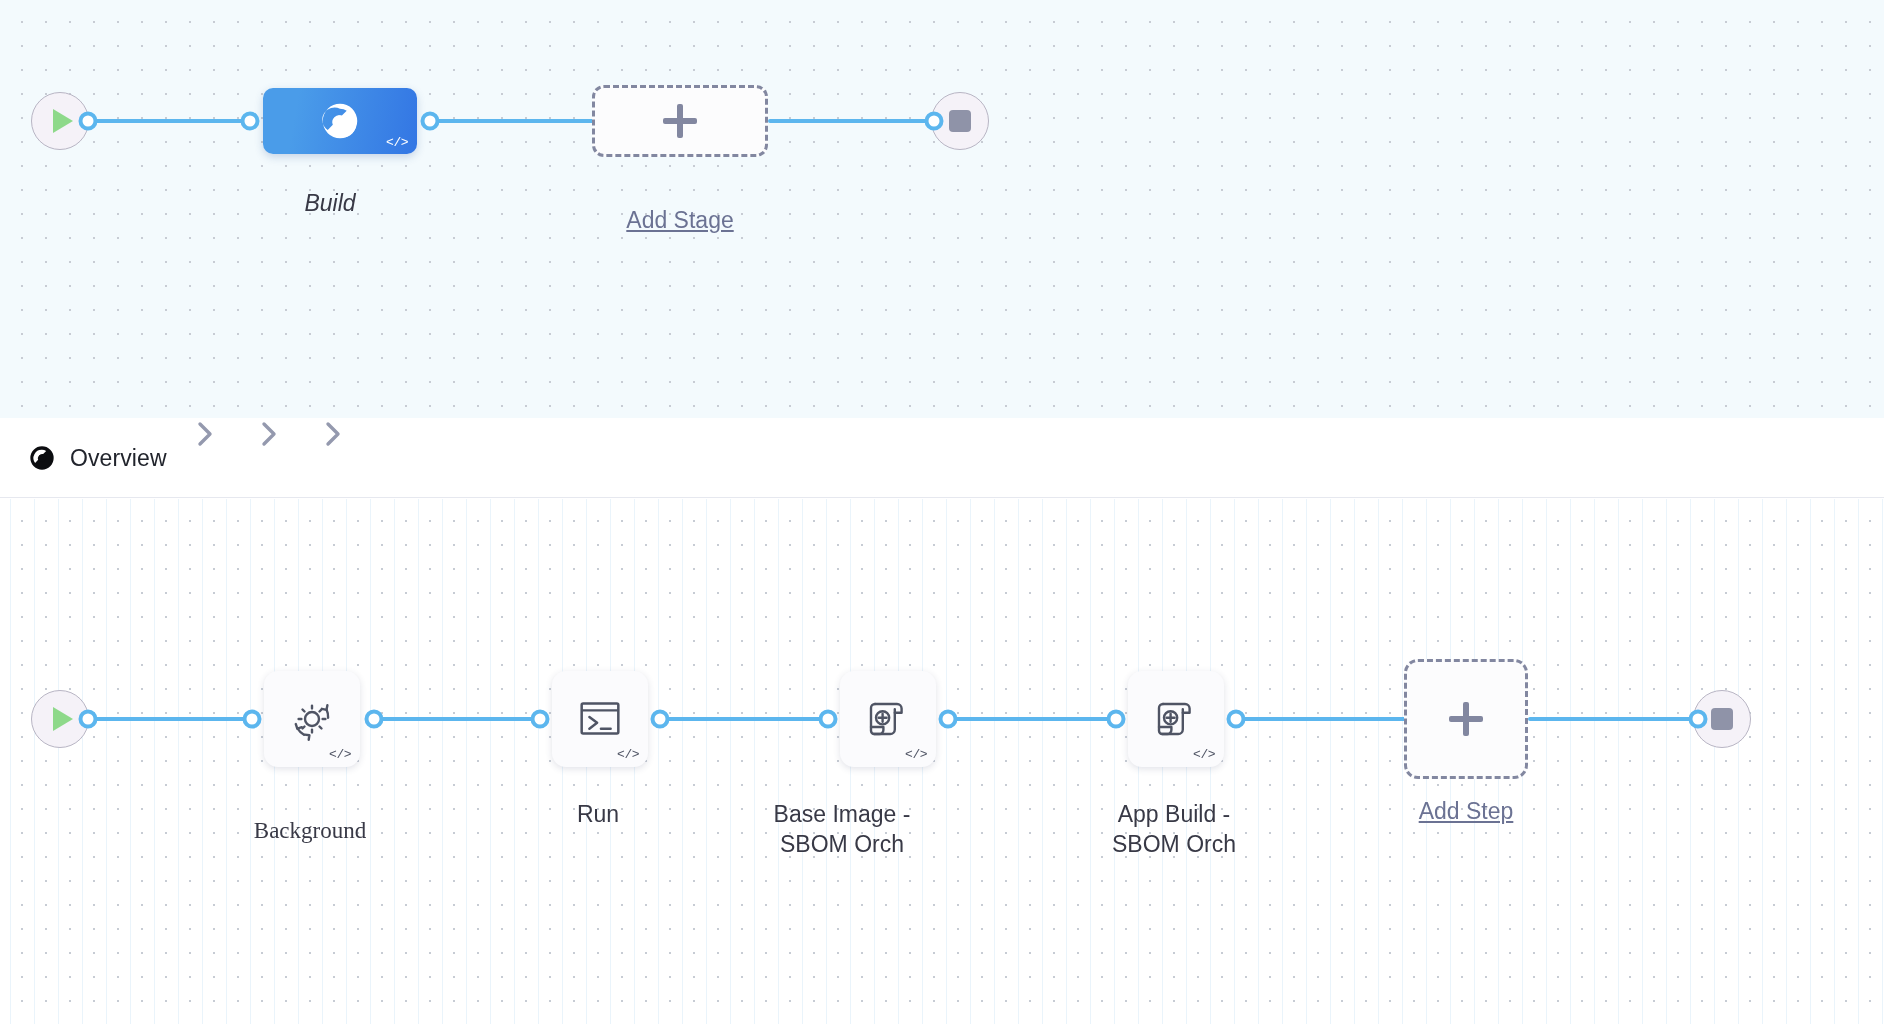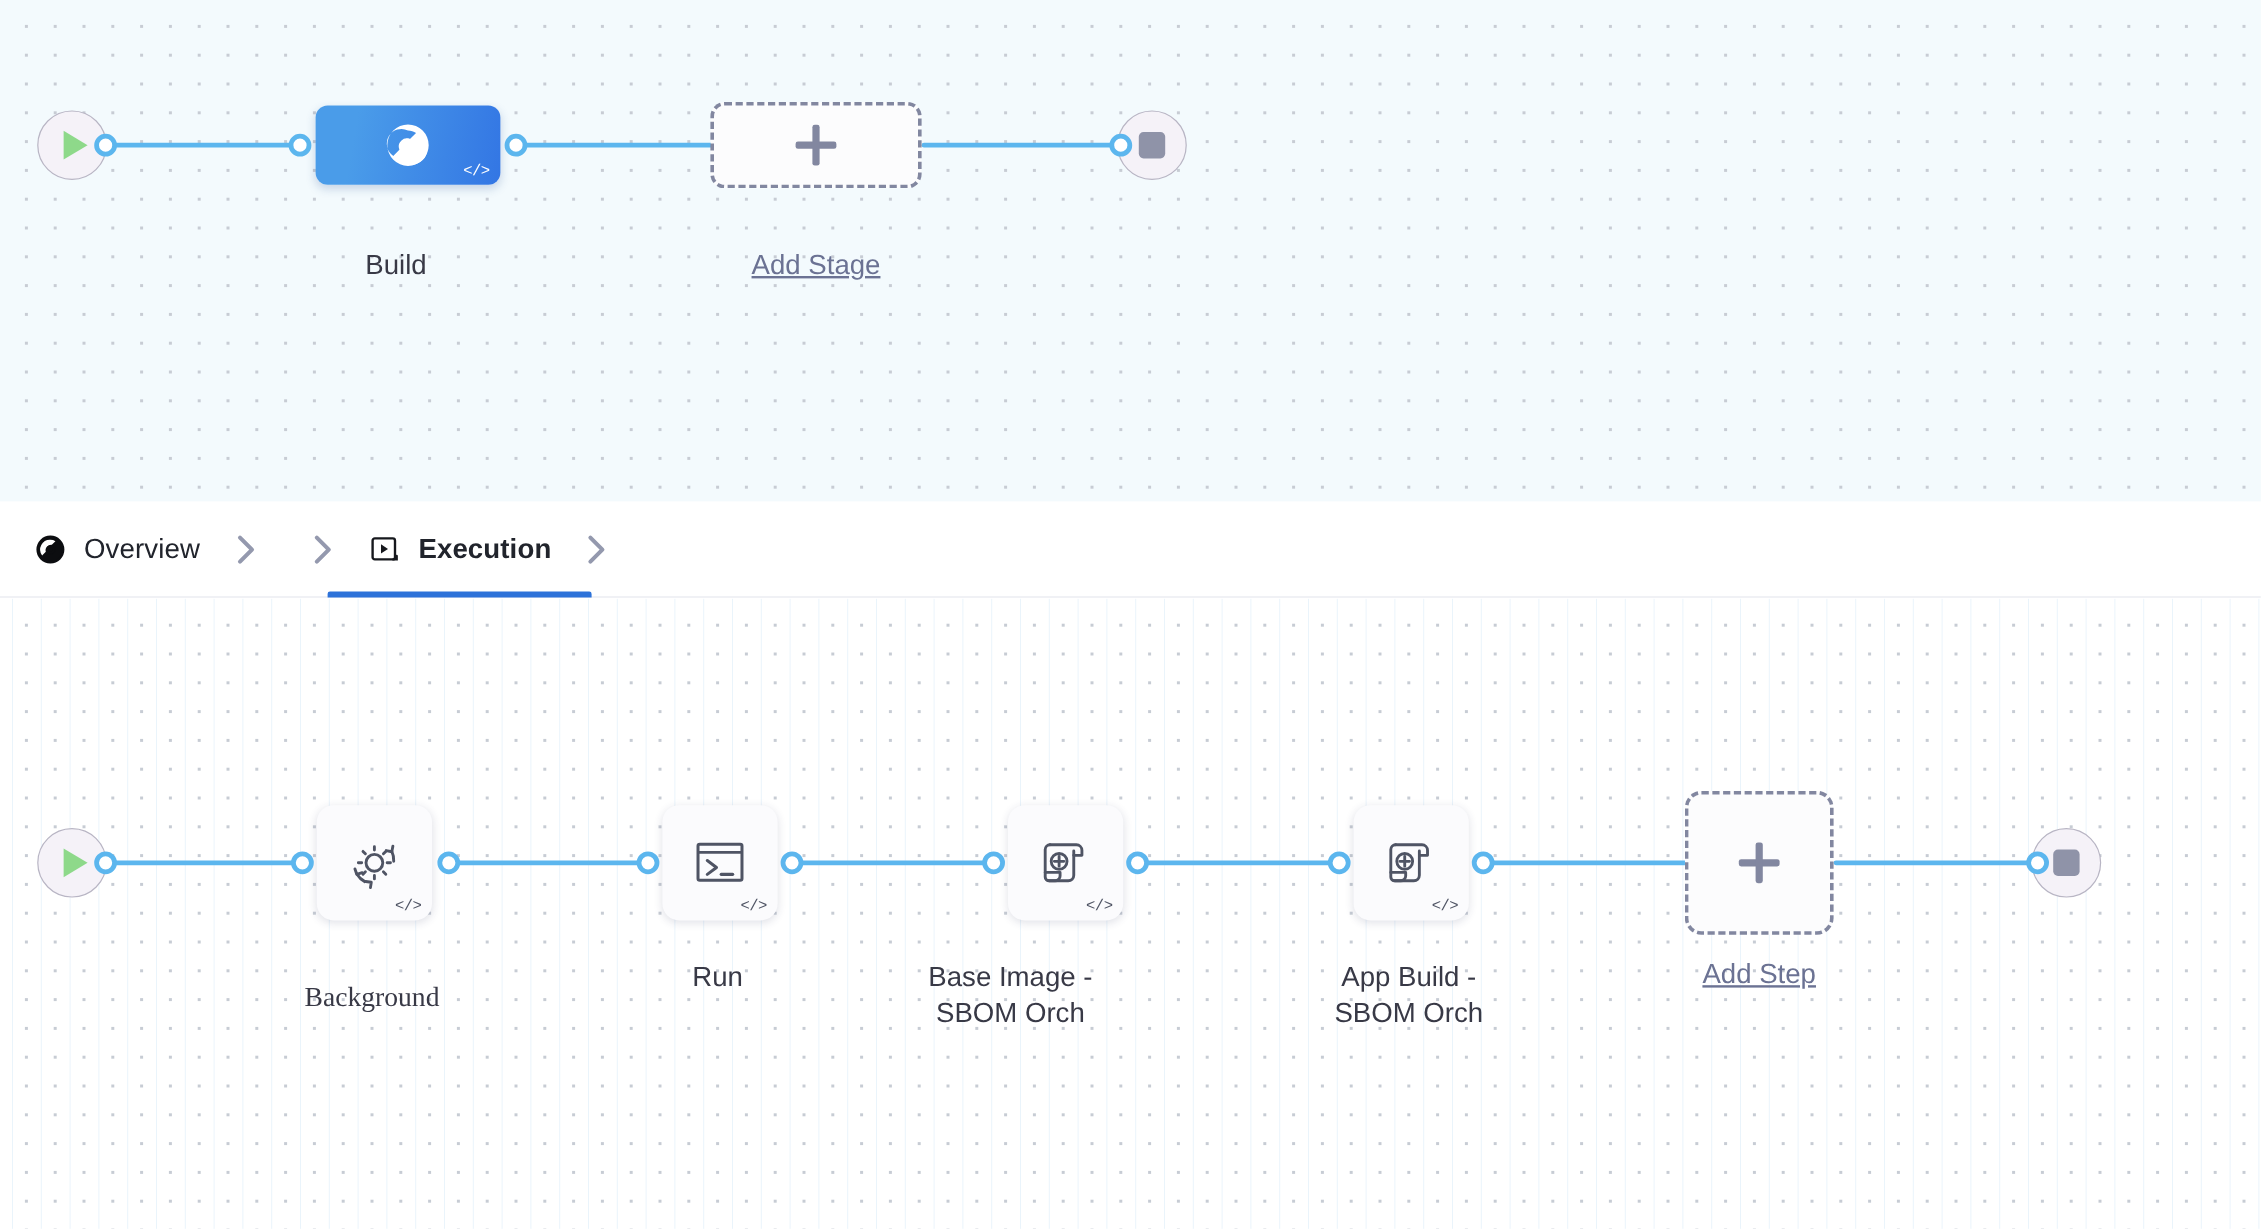--- a/index.html
+++ b/index.html
@@ -19,21 +19,21 @@
     background-size: 24px 24px;
     background-position: 10px 10px;
     overflow: hidden;
   }
 
   
   #tab-bar {
     position: absolute; left: 0; top: 418px;
     width: 1884px; height: 80px;
     background: #ffffff;
-    display: flex; align-items: center;
+    display: flex; align-items: flex-start;
     padding-left: 22px;
     border-bottom: 1px solid #e6e8ef;
   }
   .tab {
     display: flex; align-items: center; gap: 14px;
     height: 80px; padding: 0 6px;
     cursor: pointer; position: relative;
     color: #21242c; font-size: 23px;
   }
   .tab .tab-label { white-space: nowrap; letter-spacing: .1px; }
@@ -163,21 +163,21 @@
     <div class="port" style="left:250px; top:121px;"></div>
     <div class="stage-node" style="left:340px; top:121px;">
       <svg class="stage-ico" width="46" height="46" viewBox="0 0 48 48">
         <path fill="#ffffff" d="M24 6a18 18 0 1 0 0 36 18 18 0 0 0 0-36Zm0 5.2c2.6 0 5 .8 7 2.1l-5.3 5.3a7.2 7.2 0 0 0-7.6 1.6 7.2 7.2 0 0 0-1.6 7.8l-5.3 5.3A12.8 12.8 0 0 1 24 11.2Z"></path>
         <path fill="#ffffff" d="M36.8 17.1 31.5 22.4a7.2 7.2 0 0 1-1.6 7.6 7.2 7.2 0 0 1-7.7 1.6l-5.3 5.3a12.8 12.8 0 0 0 19.9-19.8Z"></path>
         <circle cx="24" cy="24" r="4.6" fill="none" stroke="#ffffff" stroke-width="2.6"></circle>
       </svg>
       <span class="code-badge">&lt;/&gt;</span>
     </div>
     <div class="port" style="left:430px; top:121px;"></div>
-    <div class="node-label" style="left:330px; top:205px;">Build</div>
+    <div class="node-label" style="left:330px; top:188px;font-style:italic;">Build</div>
 
     <div class="add-node add-stage-node" style="left:680px; top:121px;">
       <div class="plus-glyph"></div>
     </div>
     <div class="node-label muted" style="left:680px; top:205px;text-decoration:underline;">Add Stage</div>
 
     <div class="port" style="left:934px; top:121px;"></div>
     <div class="terminal" style="left:960px; top:121px;">
       <div class="stop-sq"></div>
     </div>
@@ -202,28 +202,20 @@
     </svg>
   </div>
 
 
   <div class="tab-sep">
     <svg width="22" height="32" viewBox="0 0 22 32">
       <path d="M6 6 L16 16 L6 26" fill="none" stroke="#9499ae" stroke-width="3.4" stroke-linecap="round" stroke-linejoin="round"></path>
     </svg>
   </div>
 
-  <div class="tab active">
-    <svg class="tab-ico" viewBox="0 0 24 24">
-      <rect x="3" y="4" width="16" height="15" rx="1.6" fill="none" stroke="#16181d" stroke-width="1.7"></rect>
-      <path d="M9 8.2 14 11.5 9 14.8 Z" fill="#16181d"></path>
-      <path d="M20.2 16.5 V19 h-2.4" fill="none" stroke="#16181d" stroke-width="1.7" stroke-linecap="round"></path>
-    </svg>
-    <span class="tab-label">Execution</span>
-  </div>
 
   <div class="tab-sep">
     <svg width="22" height="32" viewBox="0 0 22 32">
       <path d="M6 6 L16 16 L6 26" fill="none" stroke="#9499ae" stroke-width="3.4" stroke-linecap="round" stroke-linejoin="round"></path>
     </svg>
   </div>
 
 
 </div>
 

